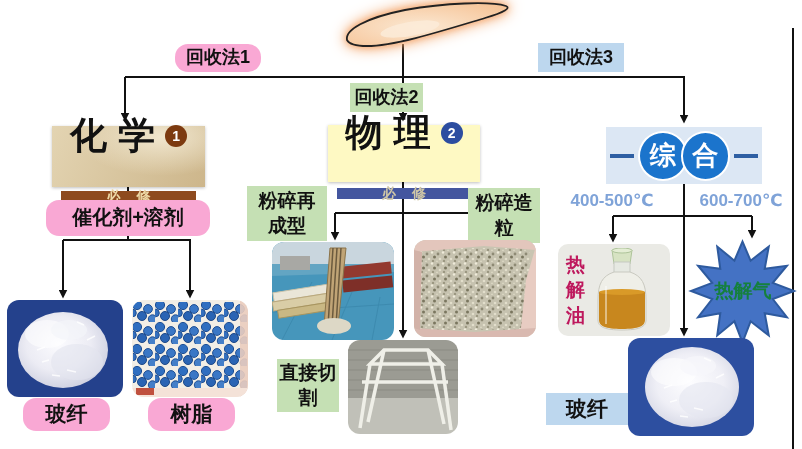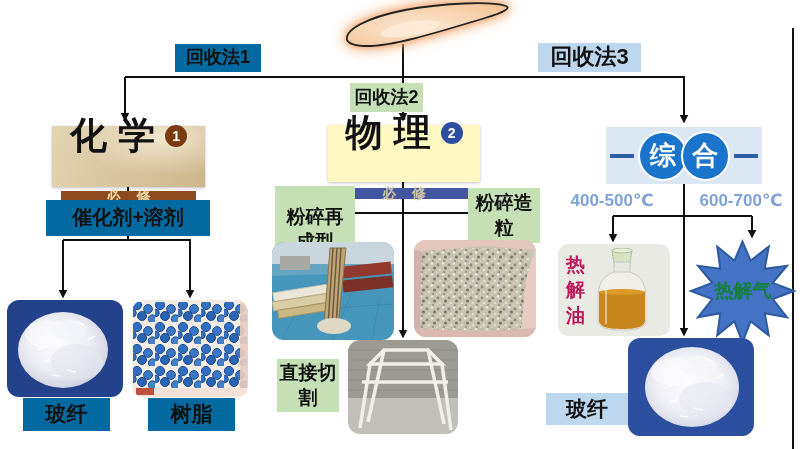--- a/index.html
+++ b/index.html
@@ -1,21 +1,21 @@
 <!DOCTYPE html>
 <html><head>
 <meta charset="utf-8">
 <style>
   html,body{margin:0;padding:0;background:#fff;}
   #canvas{position:relative;width:802px;height:449px;background:#fff;overflow:hidden;
           font-family:"Liberation Sans","DejaVu Sans",sans-serif;color:#111;}
   #connectors{position:absolute;left:0;top:0;z-index:1;pointer-events:none;}
   .label{position:absolute;z-index:2;display:flex;align-items:center;justify-content:center;
          font-weight:bold;color:#111;text-align:center;line-height:1.28;}
-  .cream{background:#0369a1;}
+  .cream{background:#f9a8d4;border-radius:13px;}
   .green{background:#C5E0B4;}
   .lblue{background:#BDD7EE;}
   .wrap3{word-break:break-all;}
   .photo{position:absolute;z-index:2;border-radius:12px;overflow:hidden;}
   .photo svg{display:block;}
   
   .book{position:absolute;z-index:2;display:flex;flex-direction:column;align-items:center;
         justify-content:center;box-shadow:0 1px 3px rgba(0,0,0,.25);gap:27px;}
   .book-row{display:flex;align-items:center;gap:9px;}
   .book-title{font-family:"Liberation Serif","DejaVu Serif",serif;font-weight:bold;font-size:37px;
@@ -88,21 +88,21 @@
         <stop offset="0" stop-color="#FBE8D2"></stop>
         <stop offset="1" stop-color="#F5BE8E"></stop>
       </radialGradient>
     </defs>
     <path d="M22,40 C20,30 40,18 80,10 C120,3 165,1 181,6 C186,8 180,12 160,18 C120,30 70,46 42,46 C30,46 24,44 22,40 Z" fill="url(#bladeGrad)" stroke="#222" stroke-width="1.8"></path>
     <ellipse cx="85" cy="29" rx="30" ry="7" fill="#FCEBD8" opacity="0.85" transform="rotate(-10 85 29)"></ellipse>
   </svg>
 
   <div class="label cream" style="left:175px;top:44px;width:86px;height:28px;font-size:18px;">回收法1</div>
   <div class="label green" style="left:350px;top:83px;width:73px;height:29px;font-size:18px;">回收法2</div>
-  <div class="label lblue" style="left:538px;top:43px;width:103px;height:29px;font-size:22px;">回收法3</div>
+  <div class="label lblue" style="left:538px;top:43px;width:86px;height:29px;font-size:18px;">回收法3</div>
 
   <div class="book book-chem" style="left:52px;top:126px;width:153px;height:61px;">
     <div class="book-row">
       <span class="book-title">化 学</span>
       <span class="book-num">1</span>
     </div>
     <div class="book-bar">必 修</div>
   </div>
 
   <div class="label cream" style="left:46px;top:200px;width:164px;height:36px;font-size:20px;">催化剂+溶剂</div>
@@ -148,21 +148,21 @@
   <div class="label cream" style="left:148px;top:398px;width:87px;height:33px;font-size:21px;">树脂</div>
 
   <div class="book book-phys" style="left:328px;top:125px;width:152px;height:57px;">
     <div class="book-row">
       <span class="book-title">物 理</span>
       <span class="book-num">2</span>
     </div>
     <div class="book-bar">必 修</div>
   </div>
 
-  <div class="label green wrap3" style="left:247px;top:186px;width:80px;height:55px;font-size:19px;padding:16px 9px;box-sizing:content-box;width:62px;margin-left:28px;">粉碎再成型</div>
+  <div class="label green wrap3" style="left:247px;top:186px;width:80px;height:55px;font-size:19px;padding:0 9px;box-sizing:content-box;width:62px;">粉碎再成型</div>
   <div class="label green wrap3" style="left:468px;top:188px;width:72px;height:55px;font-size:19px;">粉碎造粒</div>
 
   <div class="photo" style="left:272px;top:242px;width:122px;height:98px;">
     <svg width="122" height="98" viewBox="0 0 122 98">
       <rect width="122" height="98" fill="#4696BB"></rect>
       <rect width="122" height="22" fill="#C9D6DE"></rect>
       <polygon points="0,22 122,22 122,30 0,34" fill="#7FB3CC" opacity="0.5"></polygon>
       <g stroke="#3A86AA" stroke-width="1" opacity="0.7">
         <line x1="10" y1="98" x2="40" y2="40"></line>
           <line x1="60" y1="98" x2="80" y2="50"></line>

